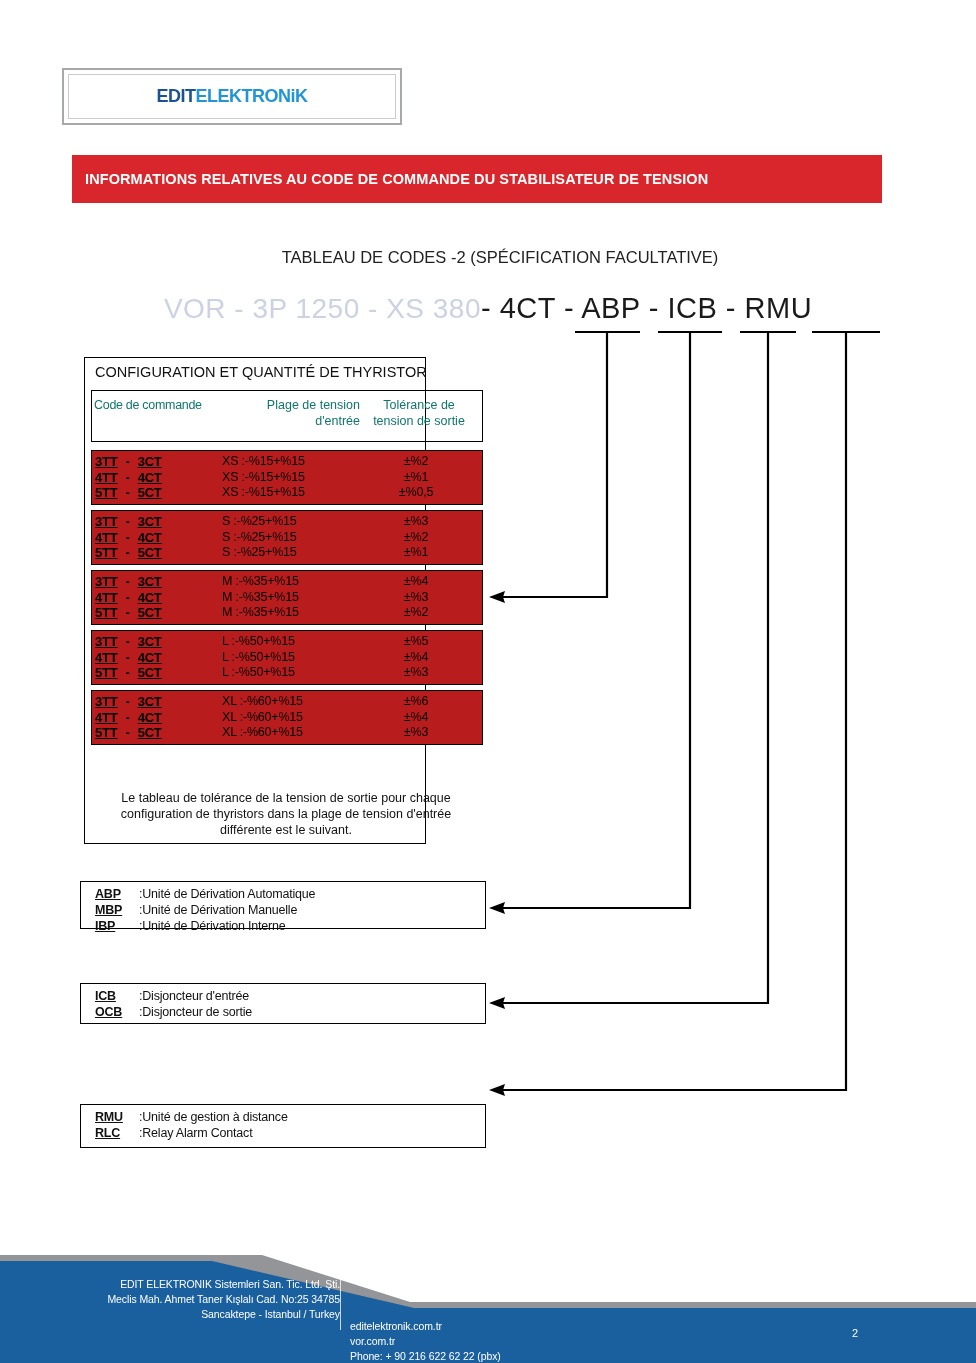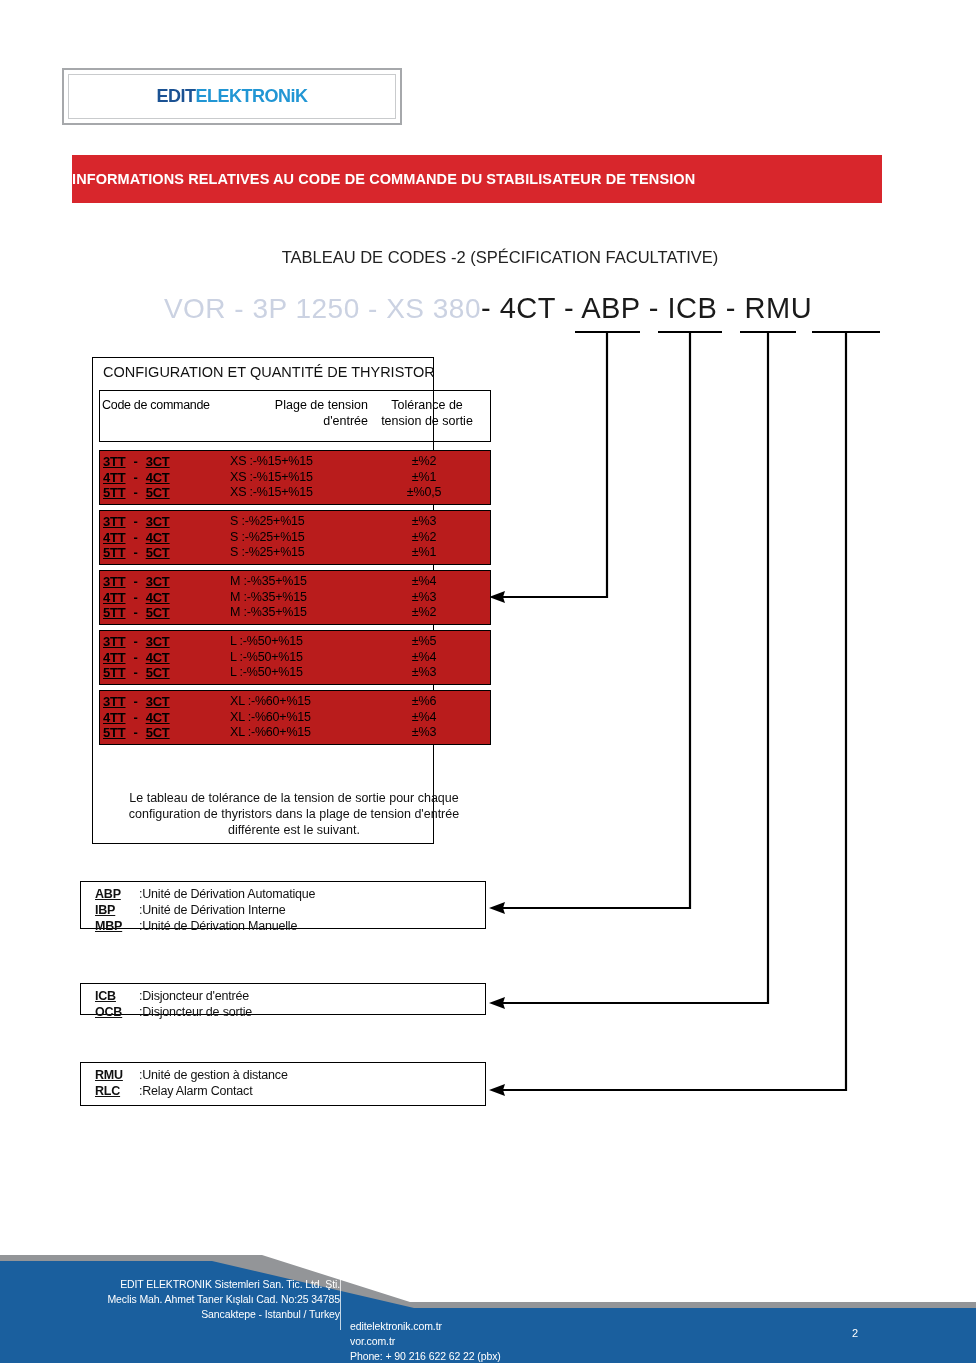--- a/index.html
+++ b/index.html
@@ -28,21 +28,21 @@
   .logo-b{color:#2196d4;}
 
   
   #red-banner{
     position:absolute;left:72px;top:155px;width:810px;height:48px;
     background:#d8262c;
     display:flex;align-items:center;
   }
   #red-banner-text{
     color:#ffffff;font-size:14.5px;font-weight:bold;letter-spacing:0.1px;
-    white-space:nowrap;
+    padding-left:13px;white-space:nowrap;
   }
 
   
   #subtitle{
     position:absolute;left:12px;top:248px;width:976px;text-align:center;
     font-size:16.5px;color:#222;
   }
 
   
   #code-line{
@@ -57,34 +57,34 @@
   }
 
   
   #connectors{
     position:absolute;left:0;top:0;width:976px;height:1363px;
     pointer-events:none;
   }
 
   
   #main-box{
-    position:absolute;left:92px;top:357px;width:342px;height:487px;
+    position:absolute;left:84px;top:357px;width:342px;height:487px;
     border:1.5px solid #000;background:#fff;box-sizing:border-box;
   }
   #main-title{
     position:absolute;left:10px;top:6px;font-size:14.5px;color:#111;
     white-space:nowrap;
   }
   
   #col-head{
     position:absolute;left:6px;top:32px;width:392px;height:52px;
     border:1.5px solid #000;box-sizing:border-box;
   }
   .ch{
-    position:absolute;font-size:12.5px;color:#000000;line-height:1.25;
+    position:absolute;font-size:12.5px;color:#0f766e;line-height:1.25;
   }
   #ch-code{left:2px;top:7px;letter-spacing:-0.3px;}
   #ch-plage{left:128px;top:7px;text-align:right;width:140px;}
   #ch-tol{right:3px;top:7px;text-align:center;width:120px;}
 
   
   .group{
     position:absolute;left:6px;width:392px;
     border:1.5px solid #000;box-sizing:border-box;background:#b91c1c;
   }
@@ -293,39 +293,39 @@
   <div id="note" style="top: 432px; text-align: center;">Le tableau de tolérance de la tension de sortie pour chaque configuration de thyristors dans la plage de tension d'entrée différente est le suivant.</div>
 </div>
 
 <div id="defboxes-host">
     <div class="defbox" style="top: 881px; padding-top: 5px; padding-bottom: 5px; height: 48px;">
       <div class="defrow">
         <div class="defcode">ABP</div>
         <div class="defdesc">:Unité de Dérivation Automatique</div>
       </div>
       <div class="defrow">
+        <div class="defcode">MBP</div>
+        <div class="defdesc">:Unité de Dérivation Manuelle</div>
+      </div>
+      <div class="defrow">
         <div class="defcode">IBP</div>
         <div class="defdesc">:Unité de Dérivation Interne</div>
       </div>
-      <div class="defrow">
-        <div class="defcode">MBP</div>
-        <div class="defdesc">:Unité de Dérivation Manuelle</div>
-      </div>
-    </div>
-    <div class="defbox" style="top: 983px; padding-top: 5px; padding-bottom: 5px; height: 32px;">
+    </div>
+    <div class="defbox" style="top: 983px; padding-top: 5px; padding-bottom: 5px; height: 41px;">
       <div class="defrow">
         <div class="defcode">ICB</div>
         <div class="defdesc">:Disjoncteur d'entrée</div>
       </div>
       <div class="defrow">
         <div class="defcode">OCB</div>
         <div class="defdesc">:Disjoncteur de sortie</div>
       </div>
     </div>
-    <div class="defbox" style="top: 1062px; padding-top: 5px; padding-bottom: 5px; height: 44px;">
+    <div class="defbox" style="top: 1104px; padding-top: 5px; padding-bottom: 5px; height: 44px;">
       <div class="defrow">
         <div class="defcode">RMU</div>
         <div class="defdesc">:Unité de gestion à distance</div>
       </div>
       <div class="defrow">
         <div class="defcode">RLC</div>
         <div class="defdesc">:Relay Alarm Contact</div>
       </div>
     </div>
   </div>

